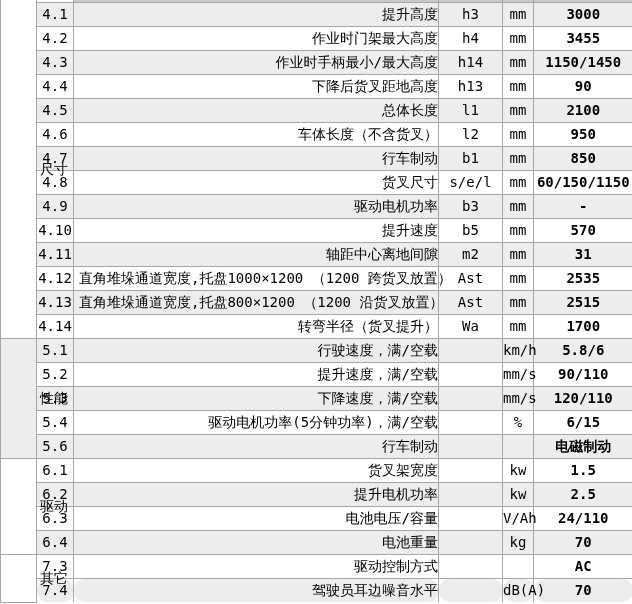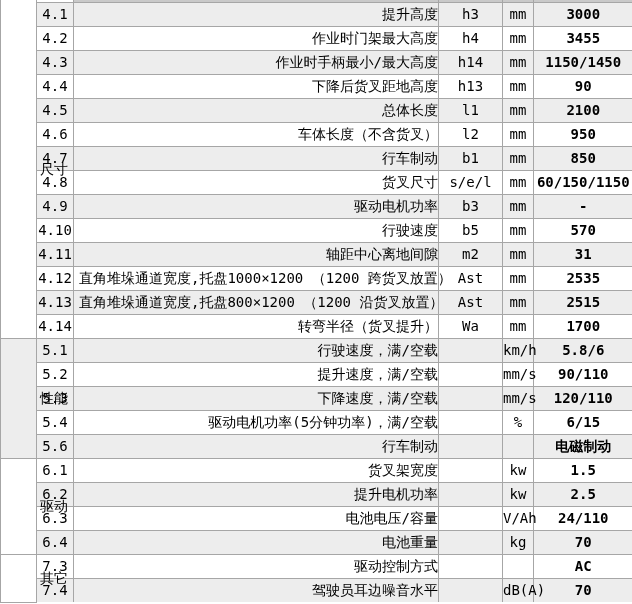--- a/index.html
+++ b/index.html
@@ -18,21 +18,21 @@
   col.c-sym{width:64px;}
   col.c-unit{width:31px;}
   col.c-val{width:99px;}
   td{
     border:1px solid var(--border);
     height:23px;line-height:23px;padding:0;
     text-align:center;vertical-align:middle;white-space:nowrap;
     background:#ffffff;
   }
   td:last-child{border-right:none;font-weight:bold;}
-  tr:last-child td{border-bottom:none;}
+  tr:last-child td{border-bottom:none;border-radius:11px;}
   tr.alt td{background:var(--row-alt);}
   td.cat{background:#ffffff;border-top:none;font-size:14px;padding-left:39px;}
   td.name{text-align:right;padding-left:5px;}
   tr.cut td{height:2px;line-height:2px;border-top:none;}
   tr.cut td.g{background:var(--strip);}
   tr.cut td.w{background:#ffffff;}
 </style>
 </head>
 <body>
 
@@ -113,21 +113,21 @@
         </tr>
         <tr class="alt">
           <td class="num">4.9</td>
           <td class="name">驱动电机功率</td>
           <td class="sym">b3</td>
           <td class="unit">mm</td>
           <td class="val">-</td>
         </tr>
         <tr>
           <td class="num">4.10</td>
-          <td class="name">行驶速度</td>
+          <td class="name">提升速度</td>
           <td class="sym">b5</td>
           <td class="unit">mm</td>
           <td class="val">570</td>
         </tr>
         <tr class="alt">
           <td class="num">4.11</td>
           <td class="name">轴距中心离地间隙</td>
           <td class="sym">m2</td>
           <td class="unit">mm</td>
           <td class="val">31</td>

